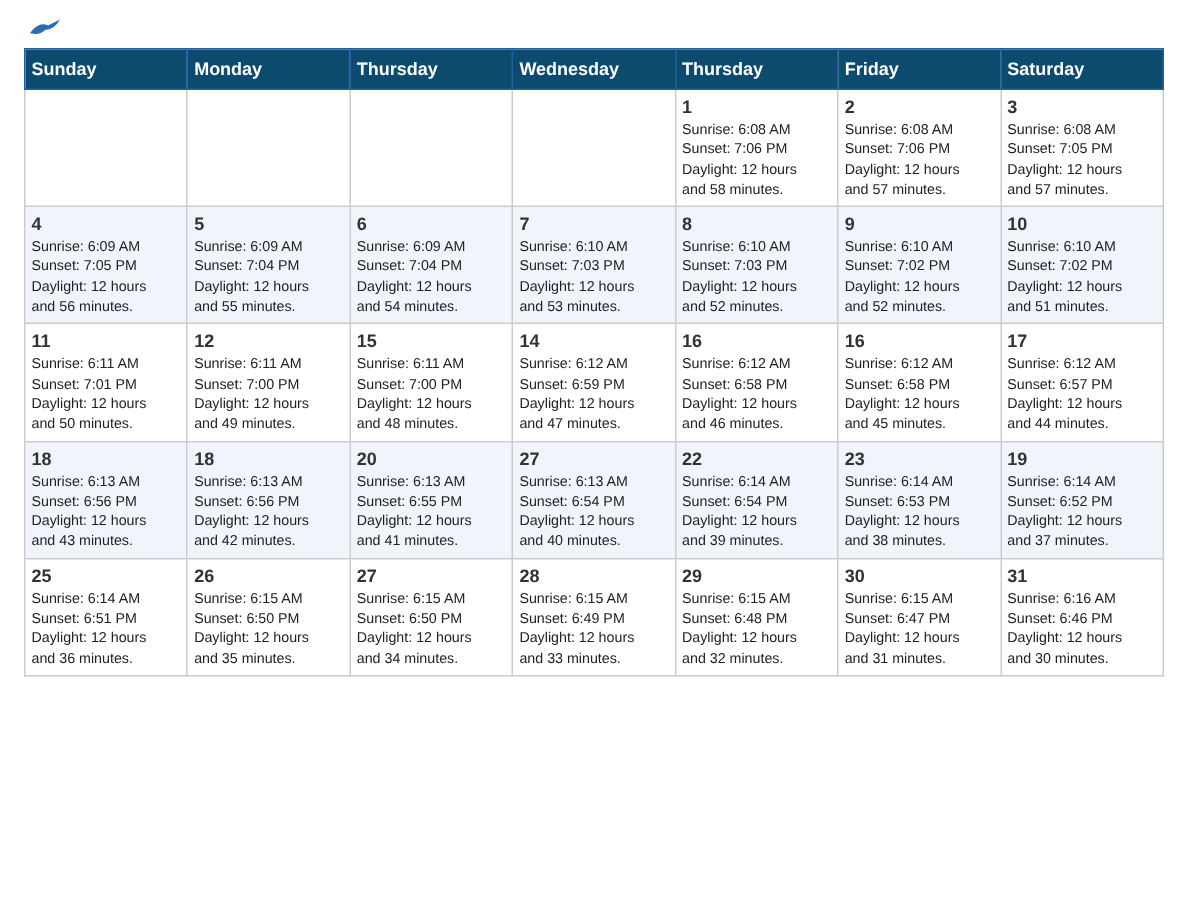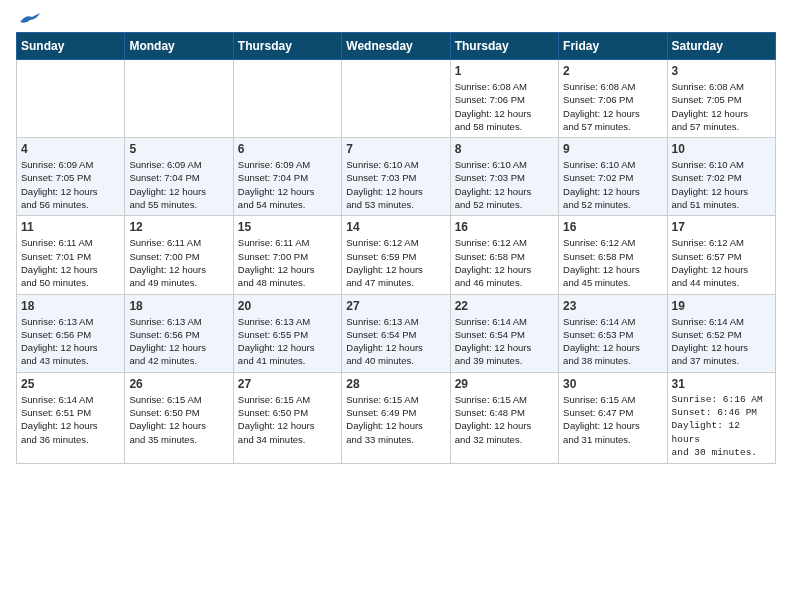--- a/index.html
+++ b/index.html
@@ -335,20 +335,20 @@
         </td>
         <td>
           <span class="day-num">30</span>
           <div class="day-info" style="white-space: pre-line;">Sunrise: 6:15 AM
 Sunset: 6:47 PM
 Daylight: 12 hours
 and 31 minutes.</div>
         </td>
         <td>
           <span class="day-num">31</span>
-          <div class="day-info" style="white-space: pre-line; font-family: Liberation Mono, monospace;">Sunrise: 6:16 AM
+          <div class="day-info" style="white-space: pre-line;">Sunrise: 6:16 AM
 Sunset: 6:46 PM
 Daylight: 12 hours
 and 30 minutes.</div>
         </td>
       </tr>
     </tbody>
 </table>
 
 </body></html>

